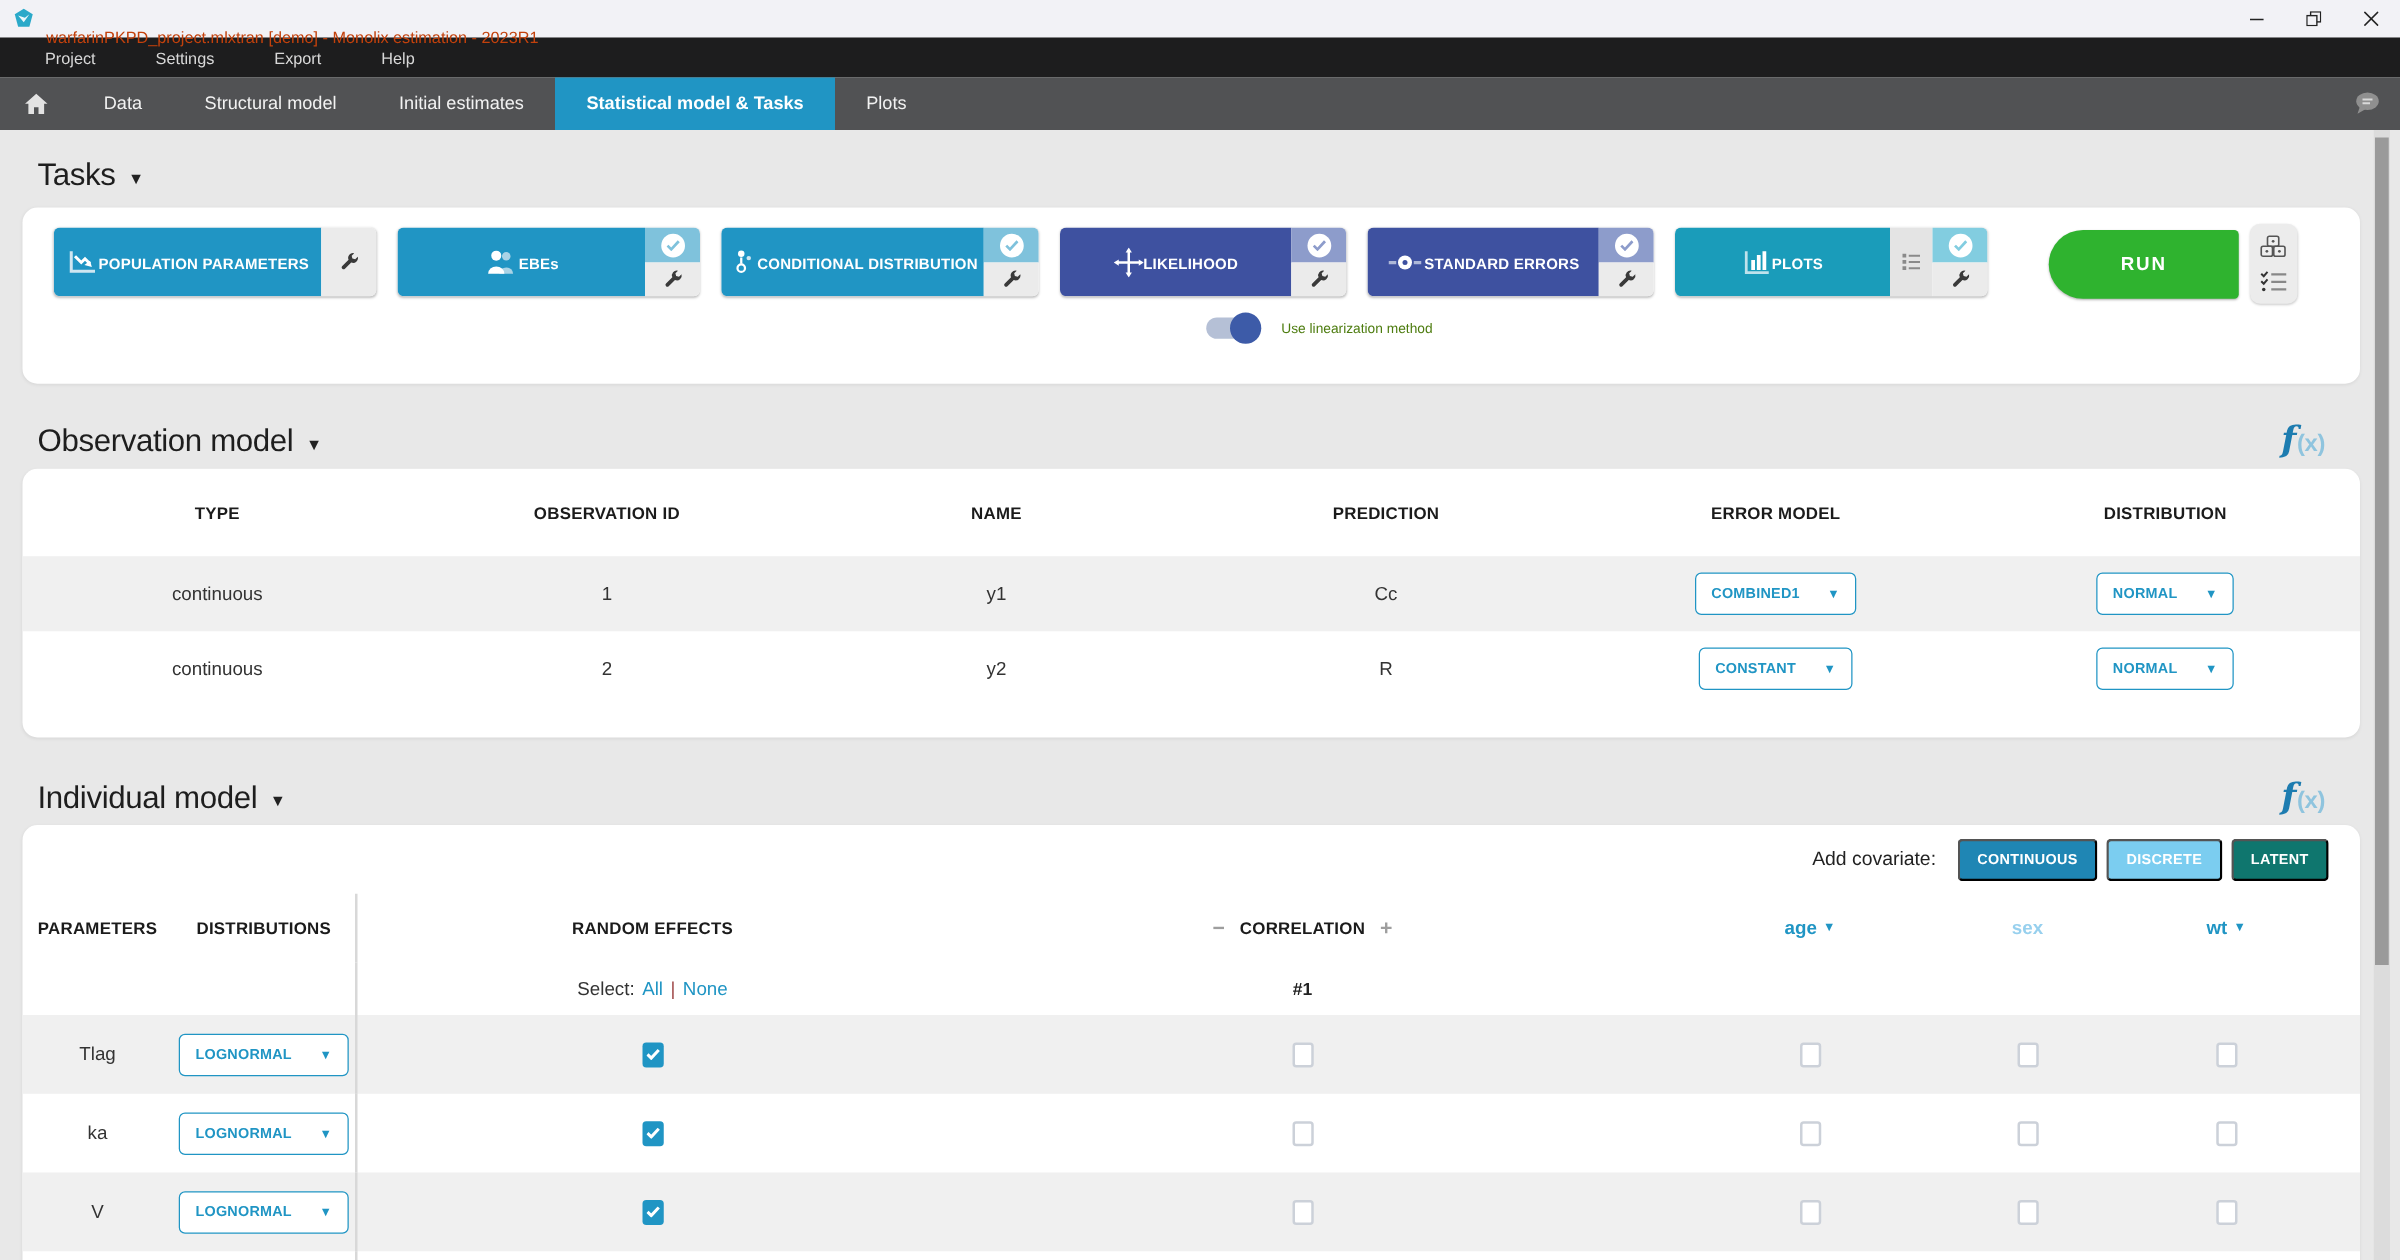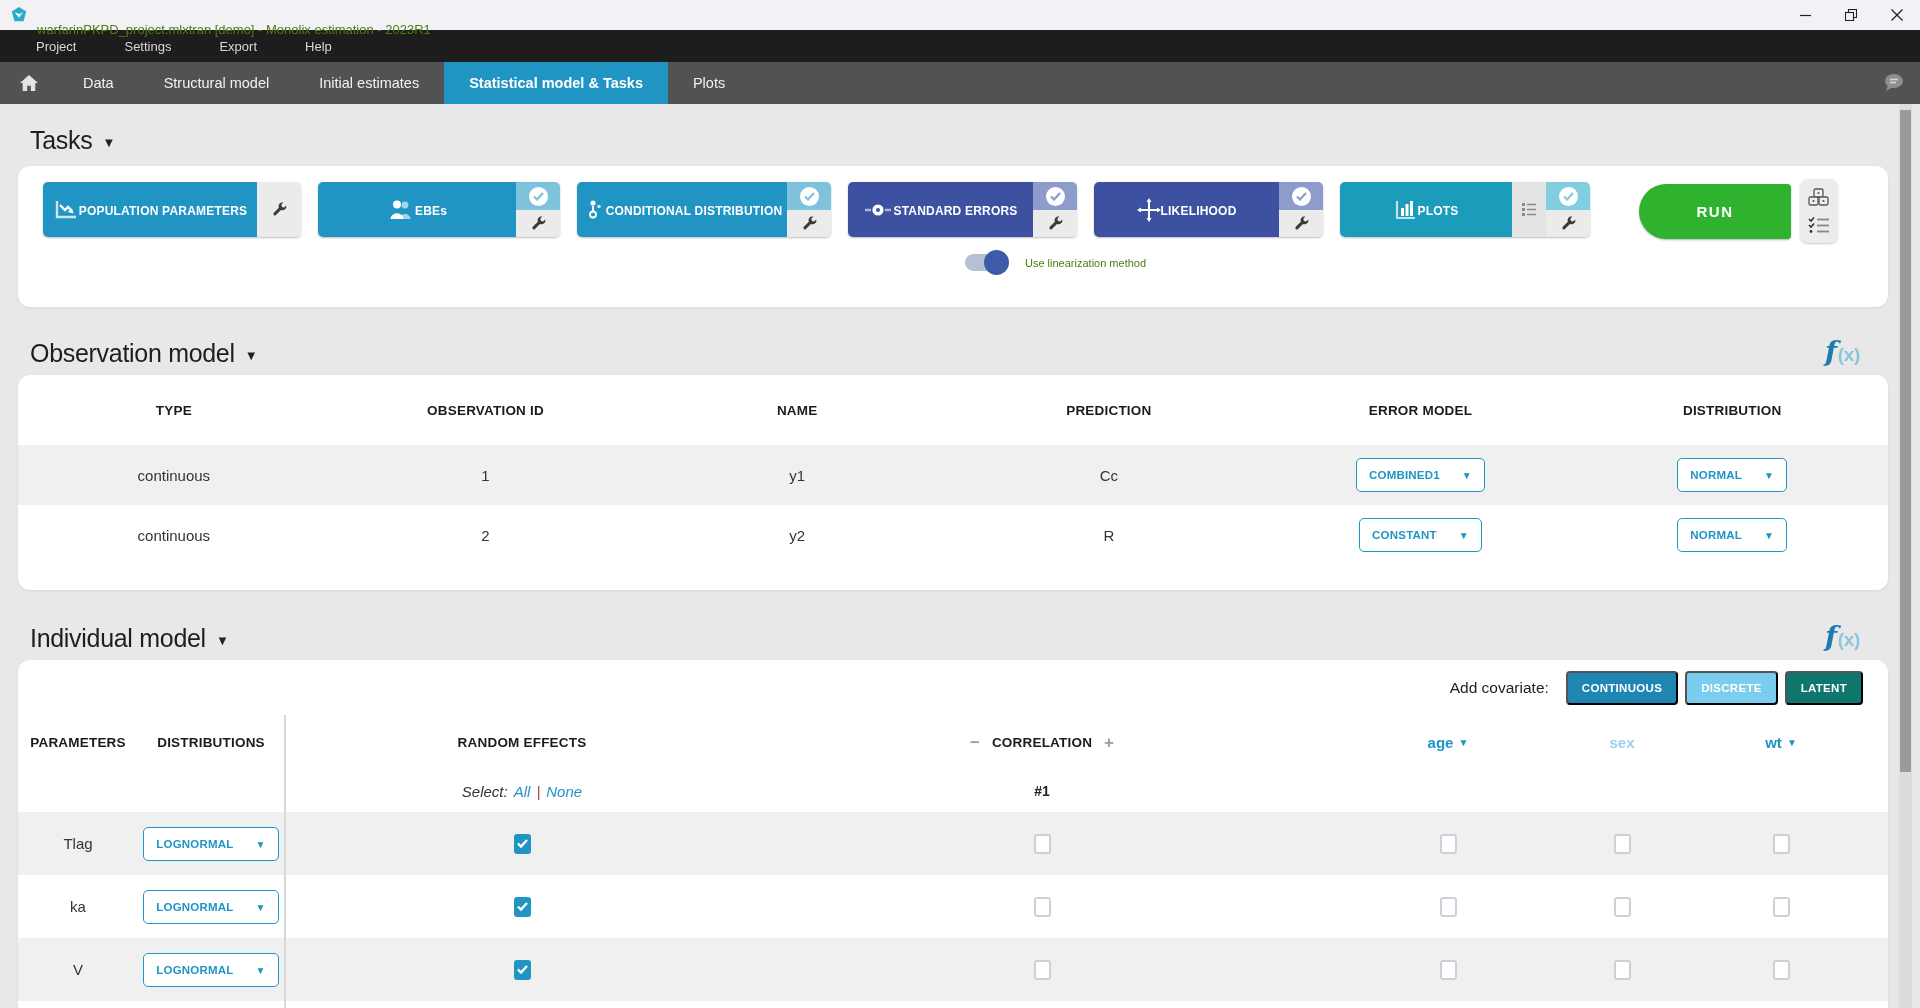--- a/index.html
+++ b/index.html
@@ -2,21 +2,21 @@
 <html><head>
 <meta charset="utf-8">
 <style>
   * { margin:0; padding:0; box-sizing:border-box; }
   html,body { width:1920px; height:1008px; overflow:hidden; }
   body { font-family:"Liberation Sans", sans-serif; background:#e8e8e8; position:relative; }
 
   
   .titlebar { height:30px; background:#f2f2f6; display:flex; align-items:center; padding-left:10px; }
   .logo { width:18px; height:18px; flex:0 0 auto; }
-  .title-text { font-size:13px; color:#4d7c0f; margin-left:9px;margin-top:28px; }
+  .title-text { font-size:13px; color:#c2410c; margin-left:9px;margin-top:28px; }
   .win-controls { margin-left:auto; display:flex; height:100%; }
   .win-btn { width:46px; height:100%; display:flex; align-items:center; justify-content:center; color:#222; font-size:15px; }
   .win-btn svg { display:block; }
 
   
   .menubar { height:32px; background:#1d1d1e; display:flex; align-items:center; padding-left:12px; }
   .menu-item { color:#d8d8d8; font-size:13px; padding:0 24px; }
 
   
   .tabbar { height:42px; background:#515254; display:flex; align-items:stretch; }
@@ -251,55 +251,55 @@
           <div class="task-wrench">
             <svg width="17" height="17" viewBox="0 0 24 24">
               <path d="M21.5 6.2 a5.4 5.4 0 0 1 -7.4 6.4 L7 19.7 a2.1 2.1 0 0 1 -3 -3 L11.1 9.6 a5.4 5.4 0 0 1 6.4 -7.4 L14.6 5.1 l0.8 3.2 3.2 0.8 z" fill="#3a3a3a"></path>
             </svg>
           </div>
         </div>
       </div>
 
       <div class="task-btn">
         <div class="task-main c-indigo" style="width:185px;">
-          <svg width="30" height="22" viewBox="0 0 30 22">
-            <line x1="2" y1="11" x2="8" y2="11" stroke="#aeb8d8" stroke-width="2.6"></line>
-            <circle cx="15" cy="11" r="5.6" fill="#fff"></circle>
-            <circle cx="15" cy="11" r="2" fill="#3e51a0"></circle>
-            <line x1="22" y1="11" x2="28" y2="11" stroke="#aeb8d8" stroke-width="2.6"></line>
-          </svg>
-          <span class="lbl">STANDARD ERRORS</span>
-        </div>
-        <div class="task-side">
-          <div class="task-badge b-indigo">
-            <span class="badge-circle">
-              <svg width="11" height="9" viewBox="0 0 11 9">
-                  <path d="M1 4.5 L4 7.5 L10 1" stroke="currentColor" stroke-width="2.2" fill="none"></path>
-                </svg>
-            </span>
-          </div>
-          <div class="task-wrench">
-            <svg width="17" height="17" viewBox="0 0 24 24">
-              <path d="M21.5 6.2 a5.4 5.4 0 0 1 -7.4 6.4 L7 19.7 a2.1 2.1 0 0 1 -3 -3 L11.1 9.6 a5.4 5.4 0 0 1 6.4 -7.4 L14.6 5.1 l0.8 3.2 3.2 0.8 z" fill="#3a3a3a"></path>
-            </svg>
-          </div>
-        </div>
-      </div>
-
-      <div class="task-btn">
-        <div class="task-main c-indigo" style="width:185px;">
           <svg width="24" height="24" viewBox="0 0 24 24">
             <line x1="12" y1="2" x2="12" y2="22" stroke="#fff" stroke-width="2"></line>
             <line x1="2" y1="12" x2="22" y2="12" stroke="#fff" stroke-width="2"></line>
             <polygon points="12,0 9.5,4 14.5,4" fill="#fff"></polygon>
             <polygon points="12,24 9.5,20 14.5,20" fill="#fff"></polygon>
             <polygon points="0,12 4,9.5 4,14.5" fill="#fff"></polygon>
             <polygon points="24,12 20,9.5 20,14.5" fill="#fff"></polygon>
           </svg>
           <span class="lbl">LIKELIHOOD</span>
+        </div>
+        <div class="task-side">
+          <div class="task-badge b-indigo">
+            <span class="badge-circle">
+              <svg width="11" height="9" viewBox="0 0 11 9">
+                  <path d="M1 4.5 L4 7.5 L10 1" stroke="currentColor" stroke-width="2.2" fill="none"></path>
+                </svg>
+            </span>
+          </div>
+          <div class="task-wrench">
+            <svg width="17" height="17" viewBox="0 0 24 24">
+              <path d="M21.5 6.2 a5.4 5.4 0 0 1 -7.4 6.4 L7 19.7 a2.1 2.1 0 0 1 -3 -3 L11.1 9.6 a5.4 5.4 0 0 1 6.4 -7.4 L14.6 5.1 l0.8 3.2 3.2 0.8 z" fill="#3a3a3a"></path>
+            </svg>
+          </div>
+        </div>
+      </div>
+
+      <div class="task-btn">
+        <div class="task-main c-indigo" style="width:185px;">
+          <svg width="30" height="22" viewBox="0 0 30 22">
+            <line x1="2" y1="11" x2="8" y2="11" stroke="#aeb8d8" stroke-width="2.6"></line>
+            <circle cx="15" cy="11" r="5.6" fill="#fff"></circle>
+            <circle cx="15" cy="11" r="2" fill="#3e51a0"></circle>
+            <line x1="22" y1="11" x2="28" y2="11" stroke="#aeb8d8" stroke-width="2.6"></line>
+          </svg>
+          <span class="lbl">STANDARD ERRORS</span>
         </div>
         <div class="task-side">
           <div class="task-badge b-indigo">
             <span class="badge-circle">
               <svg width="11" height="9" viewBox="0 0 11 9">
                   <path d="M1 4.5 L4 7.5 L10 1" stroke="currentColor" stroke-width="2.2" fill="none"></path>
                 </svg>
             </span>
           </div>
           <div class="task-wrench">
@@ -477,21 +477,21 @@
           <span class="cov-col">
         <span>wt</span>
         <span class="dd-caret">▼</span>
           </span>
         </div>
     </div>
 
     <div class="igrid i-subrow">
       <div></div>
       <div class="div-r"></div>
-      <div class="select-line" style="justify-content:center;font-style:italic;">
+      <div class="select-line" style="justify-content:center;">
         <span>Select:</span>
         <a>All</a>
         <span class="select-sep">|</span>
         <a>None</a>
       </div>
       <div>
           <span class="corr-num">#1</span>
         </div>
       <div></div>
         <div></div>

